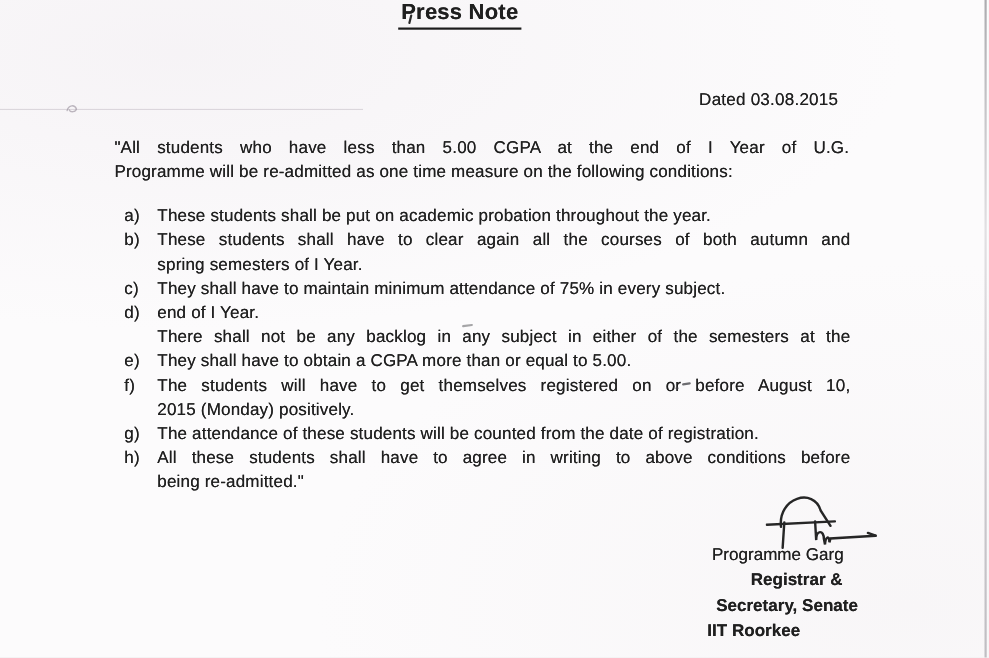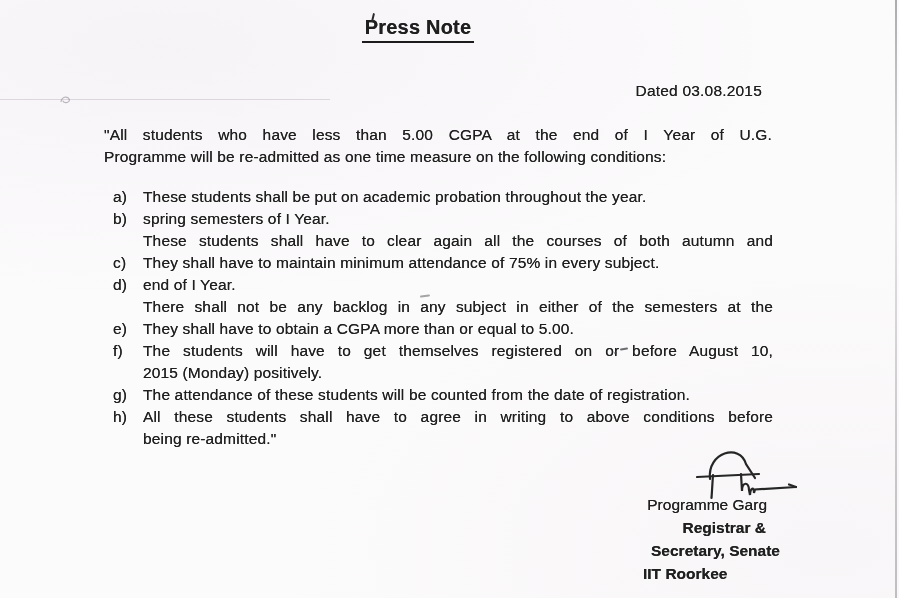--- a/index.html
+++ b/index.html
@@ -12,21 +12,21 @@
     color:#1f1f1f;
     background:
       radial-gradient(1100px 420px at 18% 8%, rgba(241,237,241,0.55), rgba(241,237,241,0) 60%),
       radial-gradient(900px 520px at 92% 92%, rgba(244,241,243,0.5), rgba(244,241,243,0) 60%),
       #fcfbfc;
   }
   .scan-text{ text-shadow:0 0 0.6px rgba(28,28,28,0.85); }
 
   
   .title-wrap{
-    position:absolute; left:0; top:20; width:836px; text-align:center;margin-top:16px;
+    position:absolute; left:0; top:20; width:836px; text-align:center;
   }
   .title{
     display:inline-block;
     font-size:20px; font-weight:700; letter-spacing:0.2px;
     border-bottom:2.5px solid #1c1c1c; padding:0 3px 2px 3px;
   }
   .title-tick{
     position:absolute; left:372px; top:13px; width:2px; height:9px;
     background:#2b2b2b; transform:rotate(14deg); border-radius:1px;
   }
@@ -103,22 +103,22 @@
     <div class="cond-row">
       <span class="cond-letter">a)</span>
       <span class="cond-body">
         <span class="line plain">These students shall be put on academic probation throughout the year.</span>
       </span>
     </div>
 
     <div class="cond-row">
       <span class="cond-letter">b)</span>
       <span class="cond-body">
+        <span class="line stretch">These students shall have to clear again all the courses of both autumn and</span>
         <span class="line plain">spring semesters of I Year.</span>
-        <span class="line stretch">These students shall have to clear again all the courses of both autumn and</span>
       </span>
     </div>
 
     <div class="cond-row">
       <span class="cond-letter">c)</span>
       <span class="cond-body">
         <span class="line plain">They shall have to maintain minimum attendance of 75% in every subject.</span>
       </span>
     </div>
 

